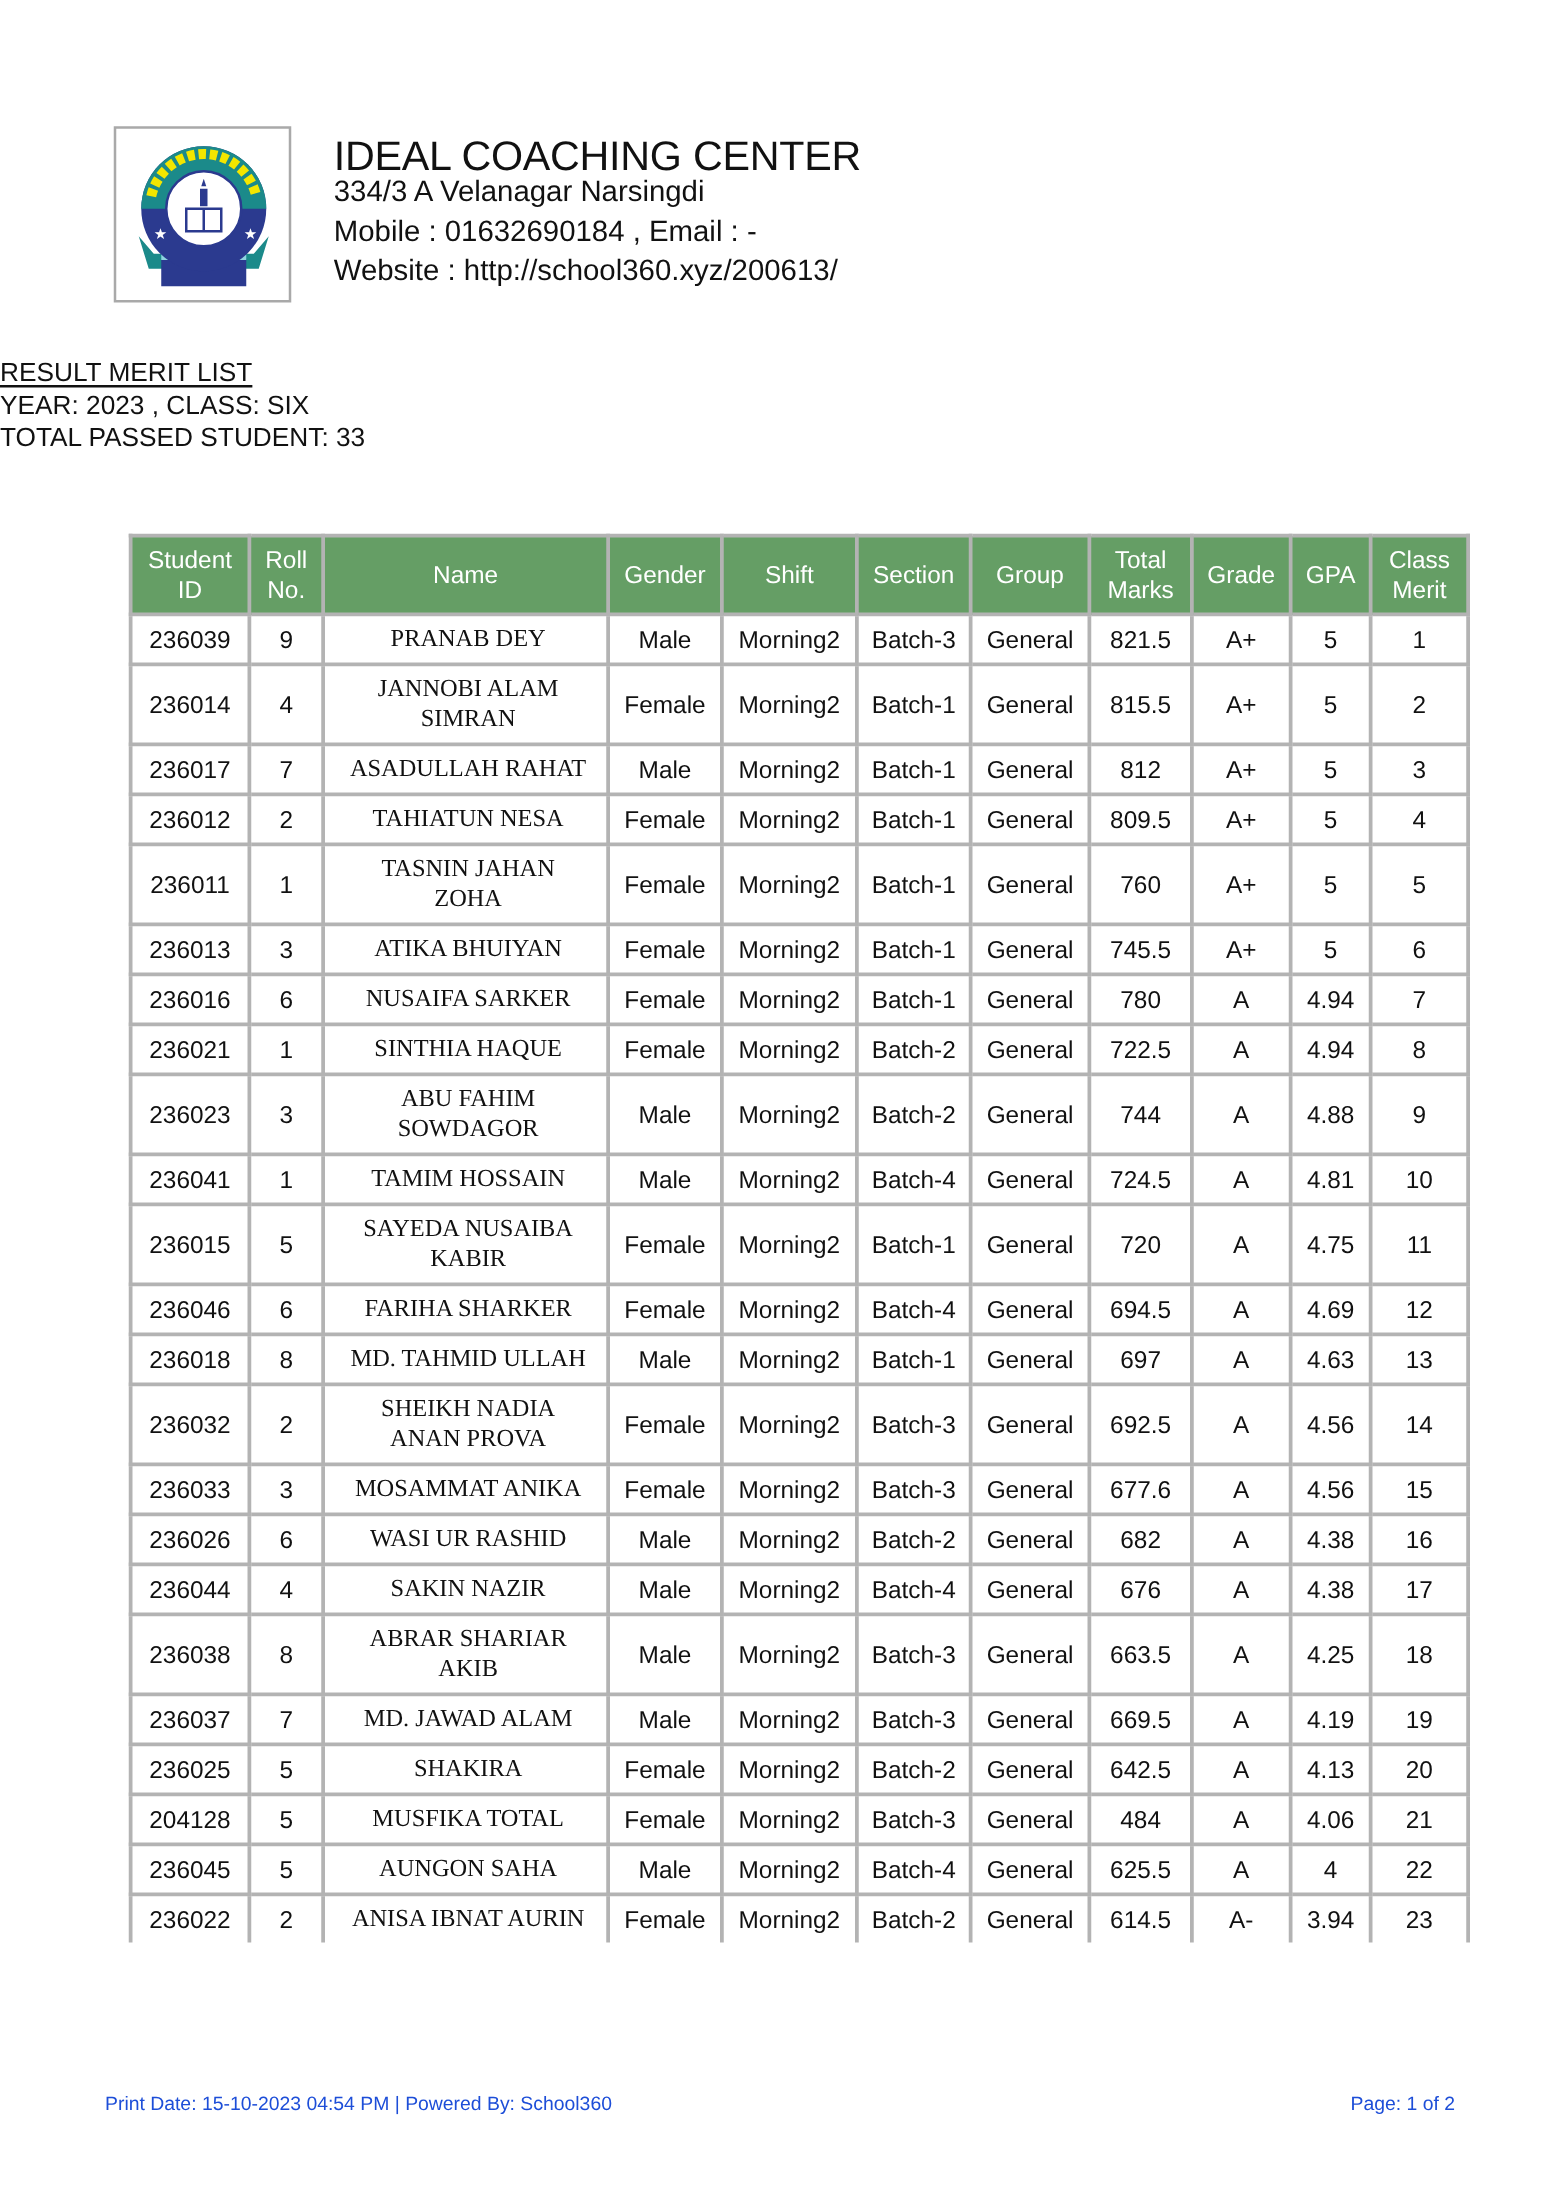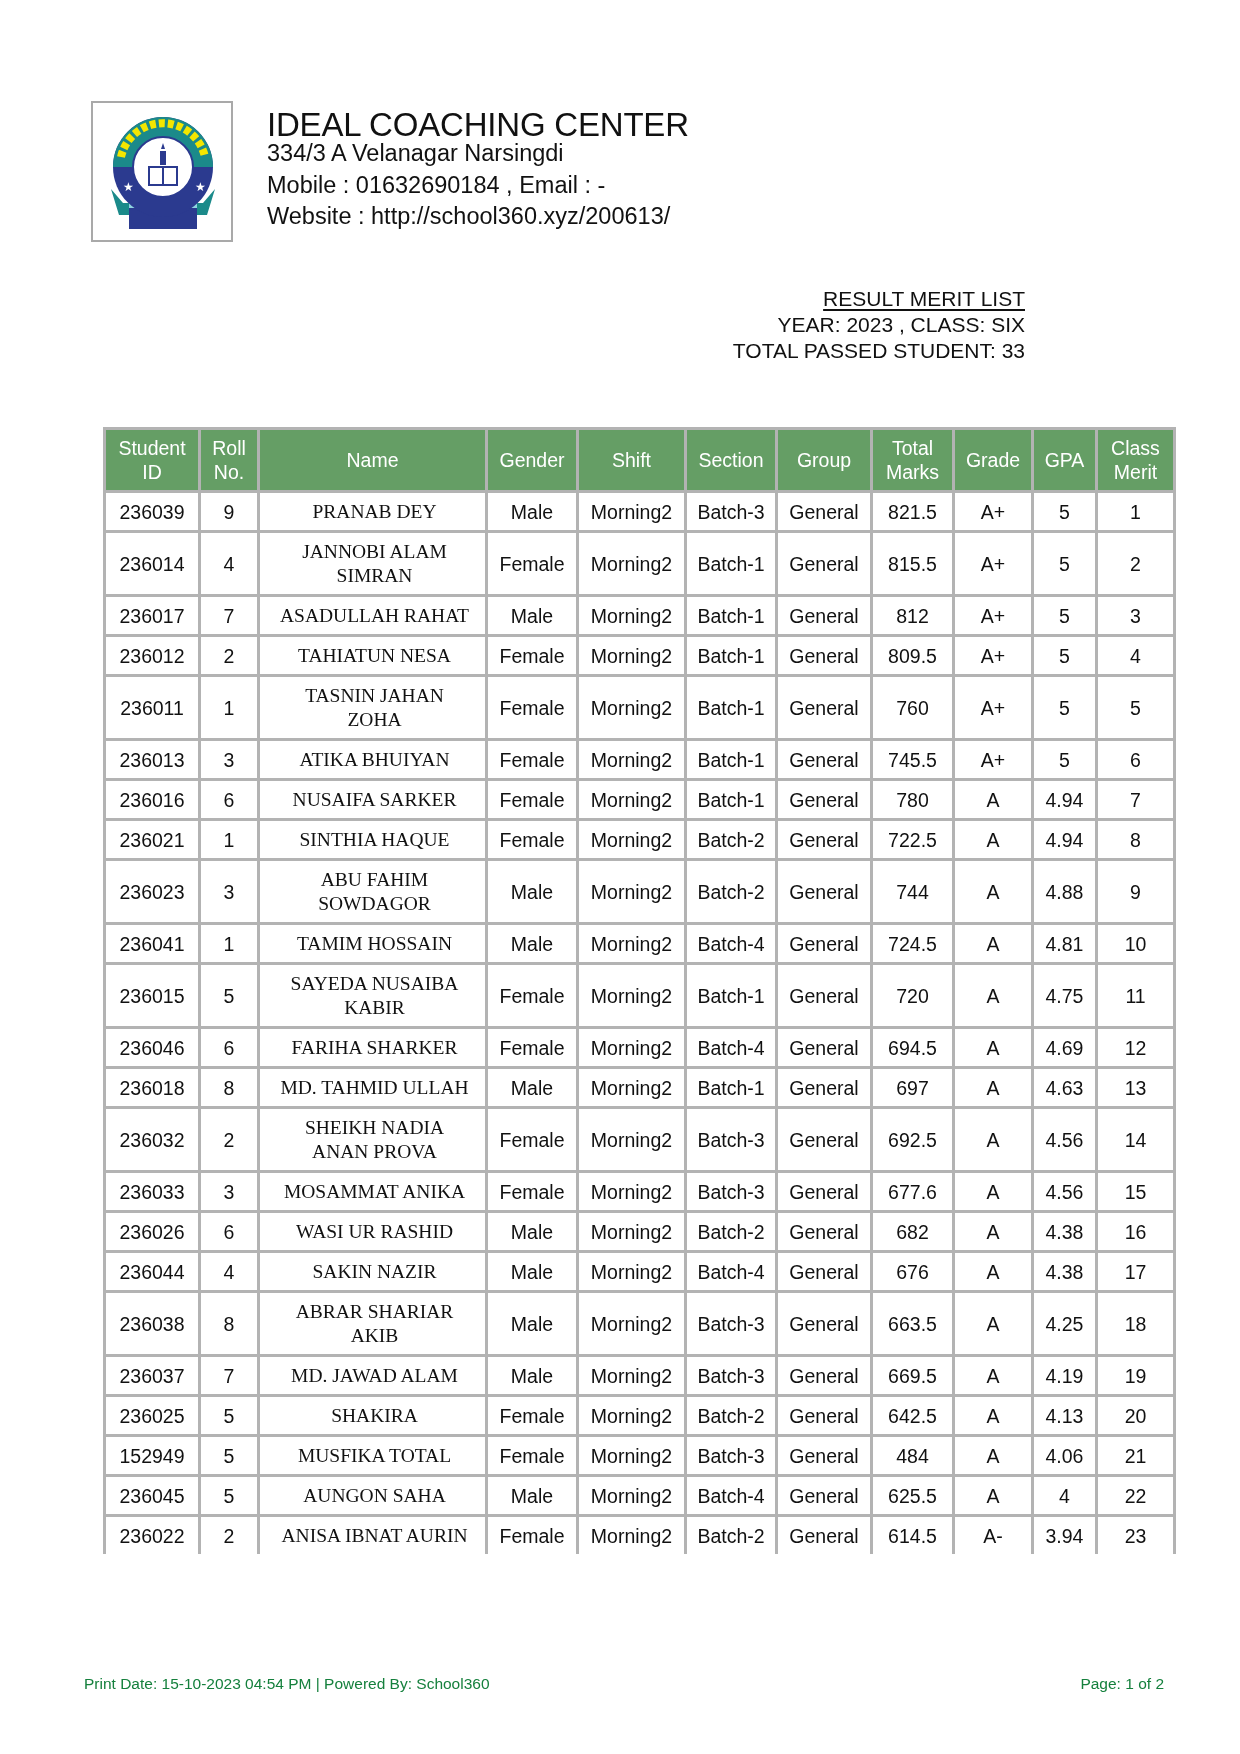--- a/index.html
+++ b/index.html
@@ -4,31 +4,31 @@
 <style>
   html, body { margin: 0; padding: 0; background: #ffffff; }
   body { width: 1240px; height: 1754px; position: relative; overflow: hidden;
          font-family: "Liberation Sans", sans-serif; color: #111; }
   .logo-box { position: absolute; left: 91px; top: 101px; width: 142px; height: 141px;
               border: 2px solid #a9a9a9; box-sizing: border-box; background: #fff; }
   .logo-box svg { position: absolute; left: 10px; top: 8px; }
   .inst { position: absolute; left: 267px; top: 108px; line-height: 1; }
   .inst-name { font-size: 33px; letter-spacing: -0.2px; margin-bottom: 1px; }
   .inst-line { font-size: 23.5px; margin-bottom: 8px; }
-  .title-block { position: absolute; left: 0; width: 1025px; top: 286px; text-align: right; line-height: 26px; font-size: 21px; }
+  .title-block { position: absolute; left: 0; width: 1025px; top: 286px; text-align: left; line-height: 26px; font-size: 21px; }
   .title-block .t { text-decoration: underline; text-underline-offset: 3px; }
   table.merit { position: absolute; left: 103px; top: 427px; width: 1070px; border-collapse: collapse;
                 font-size: 19.5px; table-layout: fixed; }
   table.merit th, table.merit td { border: 3px solid #b3b3b3; text-align: center; padding: 0 4px; }
   table.merit th { background: #659e65; color: #fff; font-weight: normal; height: 60px; line-height: 24px; }
   table.merit td { height: 37px; line-height: 24px; }
   table.merit td.name { text-align: center; padding-left: 8px; font-family: Liberation Serif, serif; }
   table.merit tr.dbl td { height: 61px; }
   table.merit tr.last td { border-bottom: none; }
-  .footer { position: absolute; top: 1675px; font-size: 15.5px; color: #15803d; }
+  .footer { position: absolute; top: 1675px; font-size: 15.5px; color: #1d4ed8; }
   .footer.left { left: 84px; }
   .footer.right { right: 76px; margin-left: 20px; }
 </style>
 </head>
 <body>
 
 <div class="logo-box">
   <svg width="120" height="124" viewBox="0 0 120 124">
     <path d="M8 78 L20 92 L100 92 L112 78 L104 104 L16 104 Z" fill="#1b8a8a"></path>
     <rect x="26" y="96" width="68" height="22" fill="#2b3a8f"></rect>
@@ -343,21 +343,21 @@
         <td>Female</td>
         <td>Morning2</td>
         <td>Batch-2</td>
         <td>General</td>
         <td>642.5</td>
         <td>A</td>
         <td>4.13</td>
         <td>20</td>
       </tr>
       <tr>
-        <td>152949</td>
+        <td>204128</td>
         <td>5</td>
         <td class="name"><span>MUSFIKA TOTAL</span></td>
         <td>Female</td>
         <td>Morning2</td>
         <td>Batch-3</td>
         <td>General</td>
         <td>484</td>
         <td>A</td>
         <td>4.06</td>
         <td>21</td>

